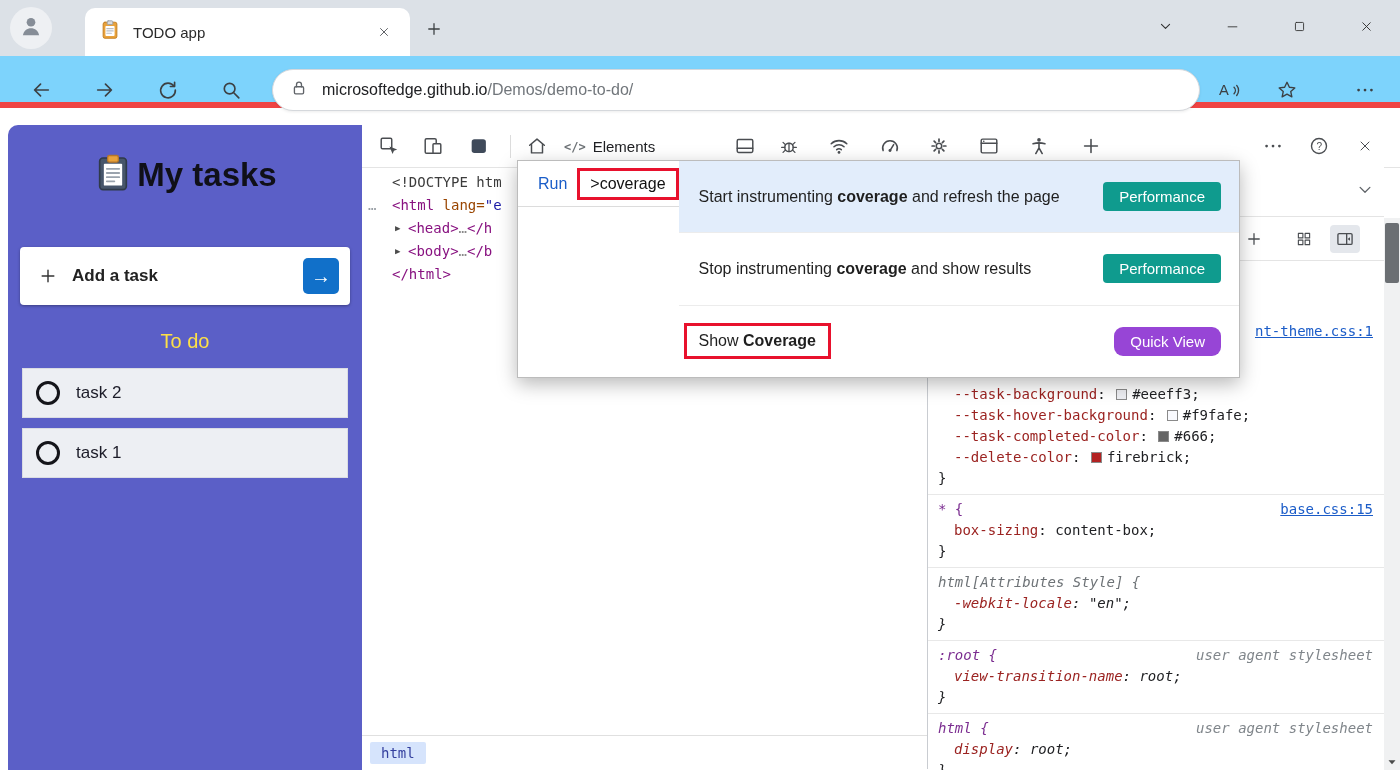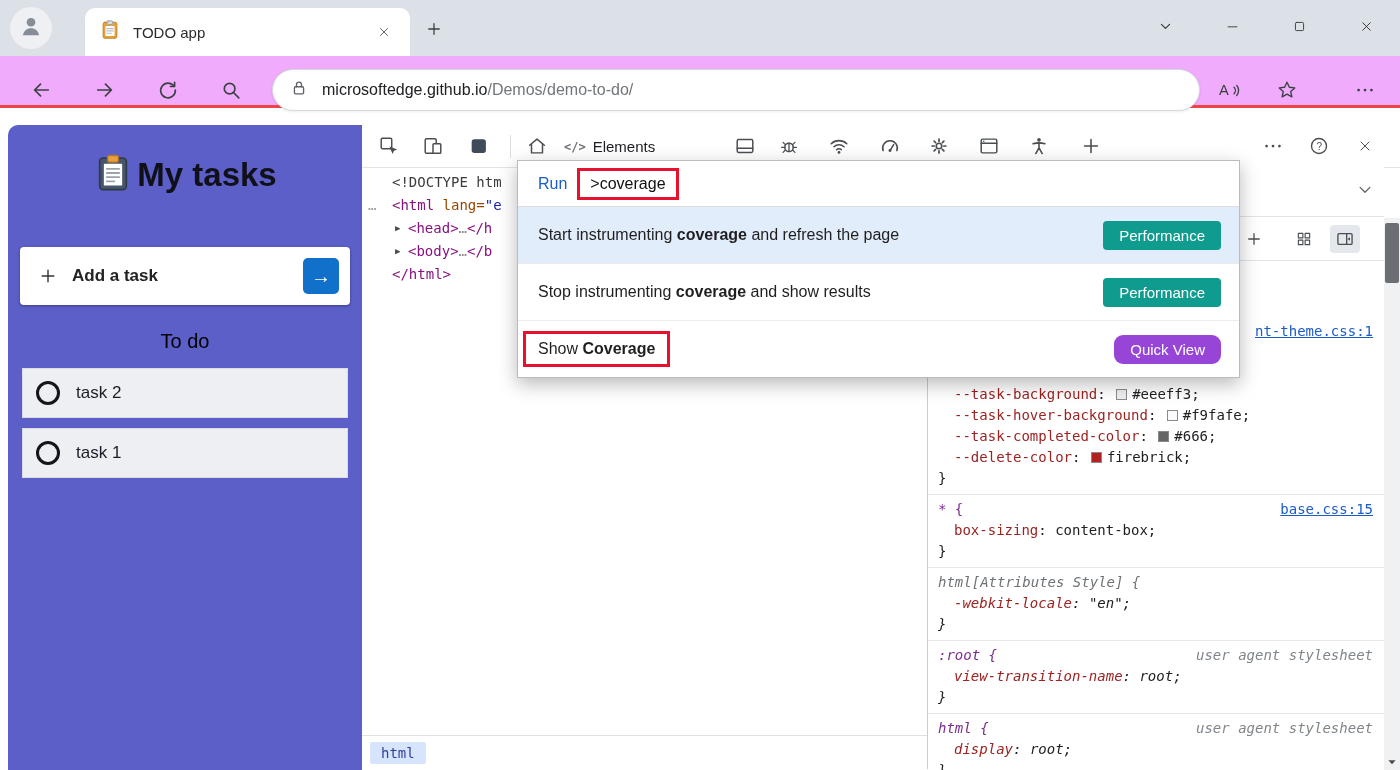--- a/index.html
+++ b/index.html
@@ -10,37 +10,37 @@
   #titlebar{position:absolute;left:0;top:0;width:1400px;height:56px;background:#dce1e7}
   #avatar{position:absolute;left:10px;top:7px;width:42px;height:42px;border-radius:50%;background:#eef0f3;display:flex;align-items:center;justify-content:center}
   #tab{position:absolute;left:85px;top:8px;width:325px;height:48px;background:#fff;border-radius:10px 10px 0 0;display:flex;align-items:center;padding:16px 14px}
   #tab-title{margin-left:12px;font-size:15px;color:#2b2b2b}
   #tab-close{margin-left:auto;width:24px;height:24px;display:flex;align-items:center;justify-content:center;color:#4a4d51;border-radius:4px}
   #newtab-btn{position:absolute;left:419px;top:14px;width:30px;height:30px;display:flex;align-items:center;justify-content:center;color:#3c4043}
   .winctl{position:absolute;top:8px;width:46px;height:36px;display:flex;align-items:center;justify-content:center;color:#303030}
   #win-chevron{left:1142px} #win-min{left:1209px} #win-max{left:1276px} #win-close{left:1343px}
 
   
-  #navbar{position:absolute;left:0;top:56px;width:1400px;height:52px;background:#f0abfc;border-bottom:3px solid #ef4444}
+  #navbar{position:absolute;left:0;top:56px;width:1400px;height:52px;background:#7dd3fc;border-bottom:6px solid #ef4444}
   .navbtn{position:absolute;top:13px;width:42px;height:42px;display:flex;align-items:center;justify-content:center;border-radius:50%;color:#3c4043}
   #nav-back{left:20px} #nav-fwd{left:84px} #nav-refresh{left:147px} #nav-search{left:210px}
   #nav-readaloud{left:1208px} #nav-star{left:1266px} #nav-more{left:1344px}
   #addressbar{position:absolute;left:272px;top:13px;width:928px;height:42px;border:1px solid #d5d8dc;border-radius:21px;background:#fff;display:flex;align-items:center;padding:0 16px;box-shadow:0 1px 3px rgba(0,0,0,.08);color:#5f6368}
   #url{margin-left:13px;font-size:16px}
   #url .host{color:#202124} #url .path{color:#71767b}
 
   
   #todo{position:absolute;left:8px;top:125px;width:354px;height:645px;background:#5b5fc7;border-radius:10px 0 0 0}
   #todo-header{display:flex;align-items:center;justify-content:center;gap:4px;padding-top:28px}
   #todo-title{font-size:33px;font-weight:700;color:#101018}
   #add-card{position:absolute;left:12px;top:122px;width:330px;height:58px;background:#fff;border-radius:4px;box-shadow:0 1px 3px rgba(0,0,0,.35);display:flex;align-items:center}
   #add-plus{margin-left:18px;color:#333;display:flex}
   #add-label{margin-left:14px;font-size:17px;font-weight:700;color:#222}
   #add-arrow{margin-left:auto;margin-right:11px;width:36px;height:36px;background:#1170c9;border-radius:5px;color:#fff;display:flex;align-items:center;justify-content:center;font-size:20px;font-weight:700}
-  #todo-heading{position:absolute;left:0;top:205px;width:100%;text-align:center;font-size:20px;color:#000000}
+  #todo-heading{position:absolute;left:0;top:205px;width:100%;text-align:center;font-size:20px;color:#fde047}
   #task-list{position:absolute;left:14px;top:243px;width:326px;display:flex;flex-direction:column;gap:10px}
   .task-item{height:50px;background:#edeff3;border:1px solid #dadce3;display:flex;align-items:center}
   .task-circle{width:24px;height:24px;border:3px solid #15151a;border-radius:50%;margin-left:13px;flex:none}
   .task-label{margin-left:16px;font-size:17px;color:#1c1c28}
 
   
   #devtools{position:absolute;left:362px;top:125px;width:1038px;height:645px;background:#fff}
   #dt-toolbar{position:absolute;left:0;top:0;width:1038px;height:43px;border-bottom:1px solid #e4e4e4;background:#fff}
   .ti{position:absolute;top:6px;width:30px;height:30px;display:flex;align-items:center;justify-content:center;color:#4a4d51}
   #ti-inspect{left:12px} #ti-device{left:56px} #ti-darksq{left:102px}
@@ -89,21 +89,21 @@
   .val{color:#202124}
   .sw{display:inline-block;width:11px;height:11px;border:1px solid #8a8a8a;margin:0 5px 0 2px;vertical-align:-1px}
   .close-brace{height:21px}
 
   
   #scrollbar{position:absolute;left:1384px;top:218px;width:16px;height:552px;background:#f0f1f2}
   #scroll-thumb{position:absolute;left:1px;top:5px;width:14px;height:60px;background:#6b6f73;border-radius:2px}
   #scroll-down{position:absolute;left:2px;bottom:2px;color:#4a4a4a;display:flex}
 
   
-  #cmd-overlay{position:absolute;left:517px;top:160px;width:723px;height:218px;background:#fff;border:1px solid #bcbcbc;box-shadow:0 6px 18px rgba(0,0,0,.28);z-index:60;display:flex;flex-direction:column}
+  #cmd-overlay{position:absolute;left:517px;top:160px;width:723px;height:218px;background:#fff;border:1px solid #bcbcbc;box-shadow:0 6px 18px rgba(0,0,0,.28);z-index:60;display:flex;flex-direction:row}
   #cmd-header{height:46px;flex:none;display:flex;align-items:center;padding-left:20px;border-bottom:1px solid #dcdcdc;font-size:16px}
   #cmd-run{color:#1a5dc8}
   #cmd-query-box{margin-left:10px;border:3px solid #e8112d;padding:4px 10px;color:#111;font-size:16px;font-weight:400}
   #cmd-results{flex:1;display:flex;flex-direction:column}
   .cmd-row{flex:1;display:flex;align-items:center;padding:0 18px 0 20px;font-size:16px;color:#1f1f1f;border-bottom:1px solid #ececec}
   .cmd-row:last-child{border-bottom:none}
   .cmd-text.redbox{border:3px solid #e8112d;padding:6px 12px;margin-left:-15px}
   .badge{margin-left:auto;padding:6px 16px;border-radius:4px;color:#fff;font-size:15px}
 </style>
 </head>

